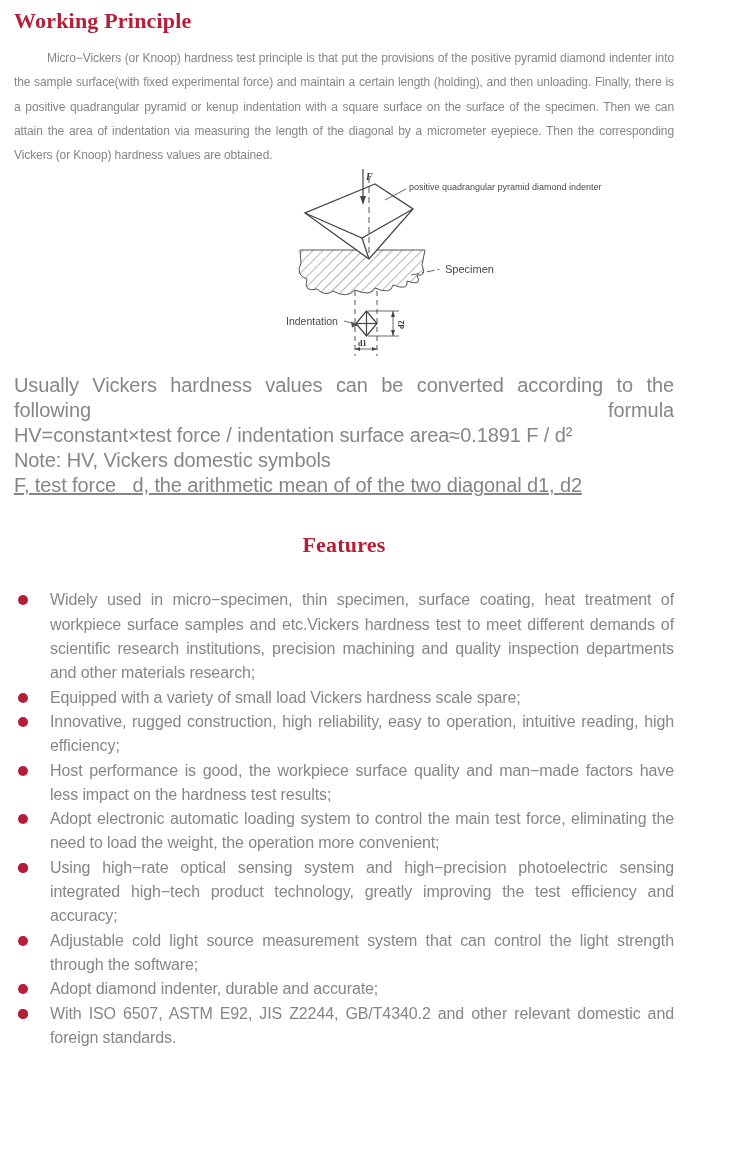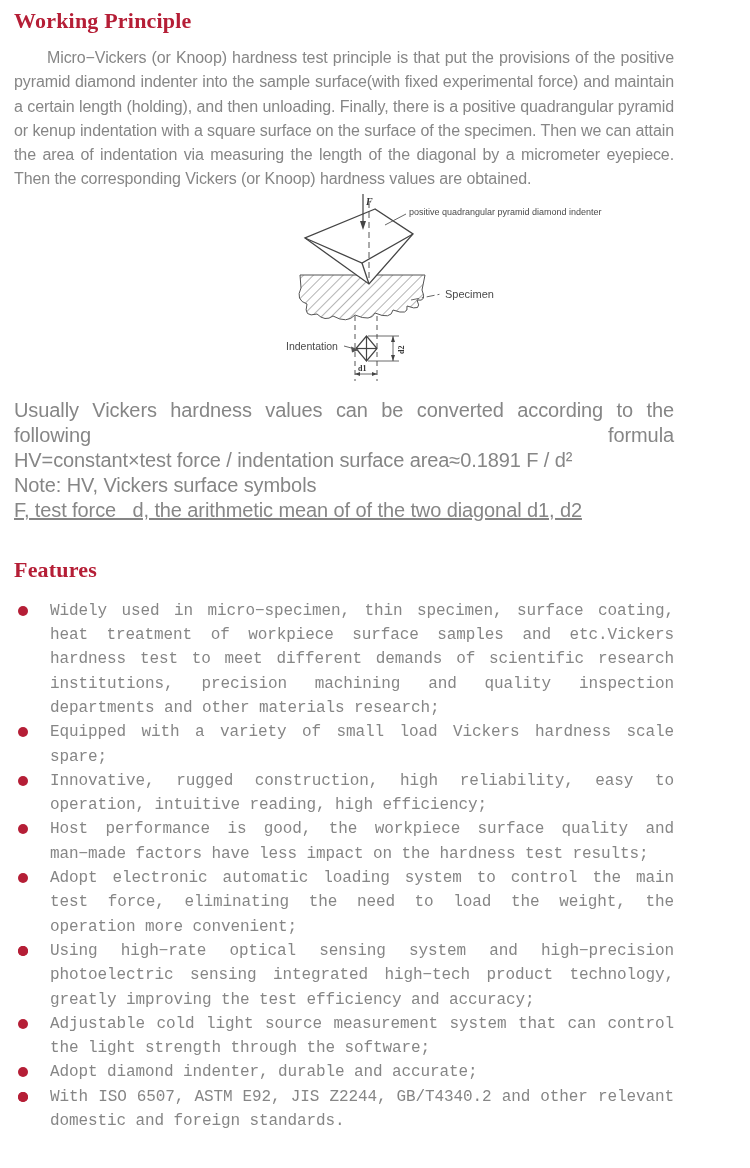--- a/index.html
+++ b/index.html
@@ -20,26 +20,26 @@
   .heading {
     margin: 0;
     padding: 8px 14px 0 14px;
     font-family: "Liberation Serif", serif;
     font-weight: bold;
     font-size: 22px;
     line-height: 26px;
     color: var(--accent);
     letter-spacing: 0.2px;
   }
-  .features-heading { padding-top: 34px; }
+  .features-heading { padding-top: 34px; text-align: center; }
   .para {
     margin: 12px 14px 0 14px;
     text-align: justify;
     text-indent: 33px;
-    font-size: 16px;
+    font-size: 12px;
     line-height: 24.3px;
     color: var(--body-gray);
     letter-spacing: -0.1px;
   }
   .diagram {
     position: relative;
     height: 202px;
     margin-top: 0;
   }
   .diagram svg { position: absolute; left: 285px; top: 2px; }
@@ -47,23 +47,22 @@
     margin: 4px 14px 0 14px;
     font-size: 20px;
     line-height: 25px;
     color: var(--body-gray);
     letter-spacing: -0.1px;
   }
   .fline.full { text-align: justify; text-align-last: justify; }
   .fline.pre { white-space: pre-wrap; text-decoration: underline; }
   .features {
     list-style: none;
-    margin: 16px 14px 0 14px;
+    margin: 30px 14px 0 14px;
     padding: 0;
-    font-family: Liberation Mono, monospace;
   }
   .feature-item {
     position: relative;
     padding-left: 36px;
     text-align: justify;
     font-size: 16px;
     line-height: 24.3px;
     color: var(--body-gray);
     letter-spacing: -0.1px;
   }
@@ -139,21 +138,21 @@
       <line x1="70" y1="180" x2="92" y2="180" stroke="#444" stroke-width="0.8"></line>
       <polygon points="75,178 75,182 70,180" fill="#444"></polygon>
       <polygon points="87,178 87,182 92,180" fill="#444"></polygon>
       <text class="dg-dim" x="73" y="177" font-size="8">d1</text>
     </svg>
   </div>
 
   <div class="formula">
     <div class="fline full">Usually Vickers hardness values can be converted according to the following formula</div>
     <div class="fline">HV=constant×test force / indentation surface area≈0.1891 F / d²</div>
-    <div class="fline">Note: HV, Vickers surface symbols</div>
+    <div class="fline">Note: HV, Vickers domestic symbols</div>
     <div class="fline pre">F, test force   d, the arithmetic mean of of the two diagonal d1, d2</div>
   </div>
 
   <h1 class="heading features-heading">Features</h1>
 
   <ul class="features" id="features-list">
       <li class="feature-item"><span class="bullet-dot"></span><span>Widely used in micro−specimen, thin specimen, surface coating, heat treatment of workpiece surface samples and etc.Vickers hardness test to meet different demands of scientific research institutions, precision machining and quality inspection departments and other materials research;</span></li>
       <li class="feature-item"><span class="bullet-dot"></span><span>Equipped with a variety of small load Vickers hardness scale spare;</span></li>
       <li class="feature-item"><span class="bullet-dot"></span><span>Innovative, rugged construction, high reliability, easy to operation, intuitive reading, high efficiency;</span></li>
       <li class="feature-item"><span class="bullet-dot"></span><span>Host performance is good, the workpiece surface quality and man−made factors have less impact on the hardness test results;</span></li>

